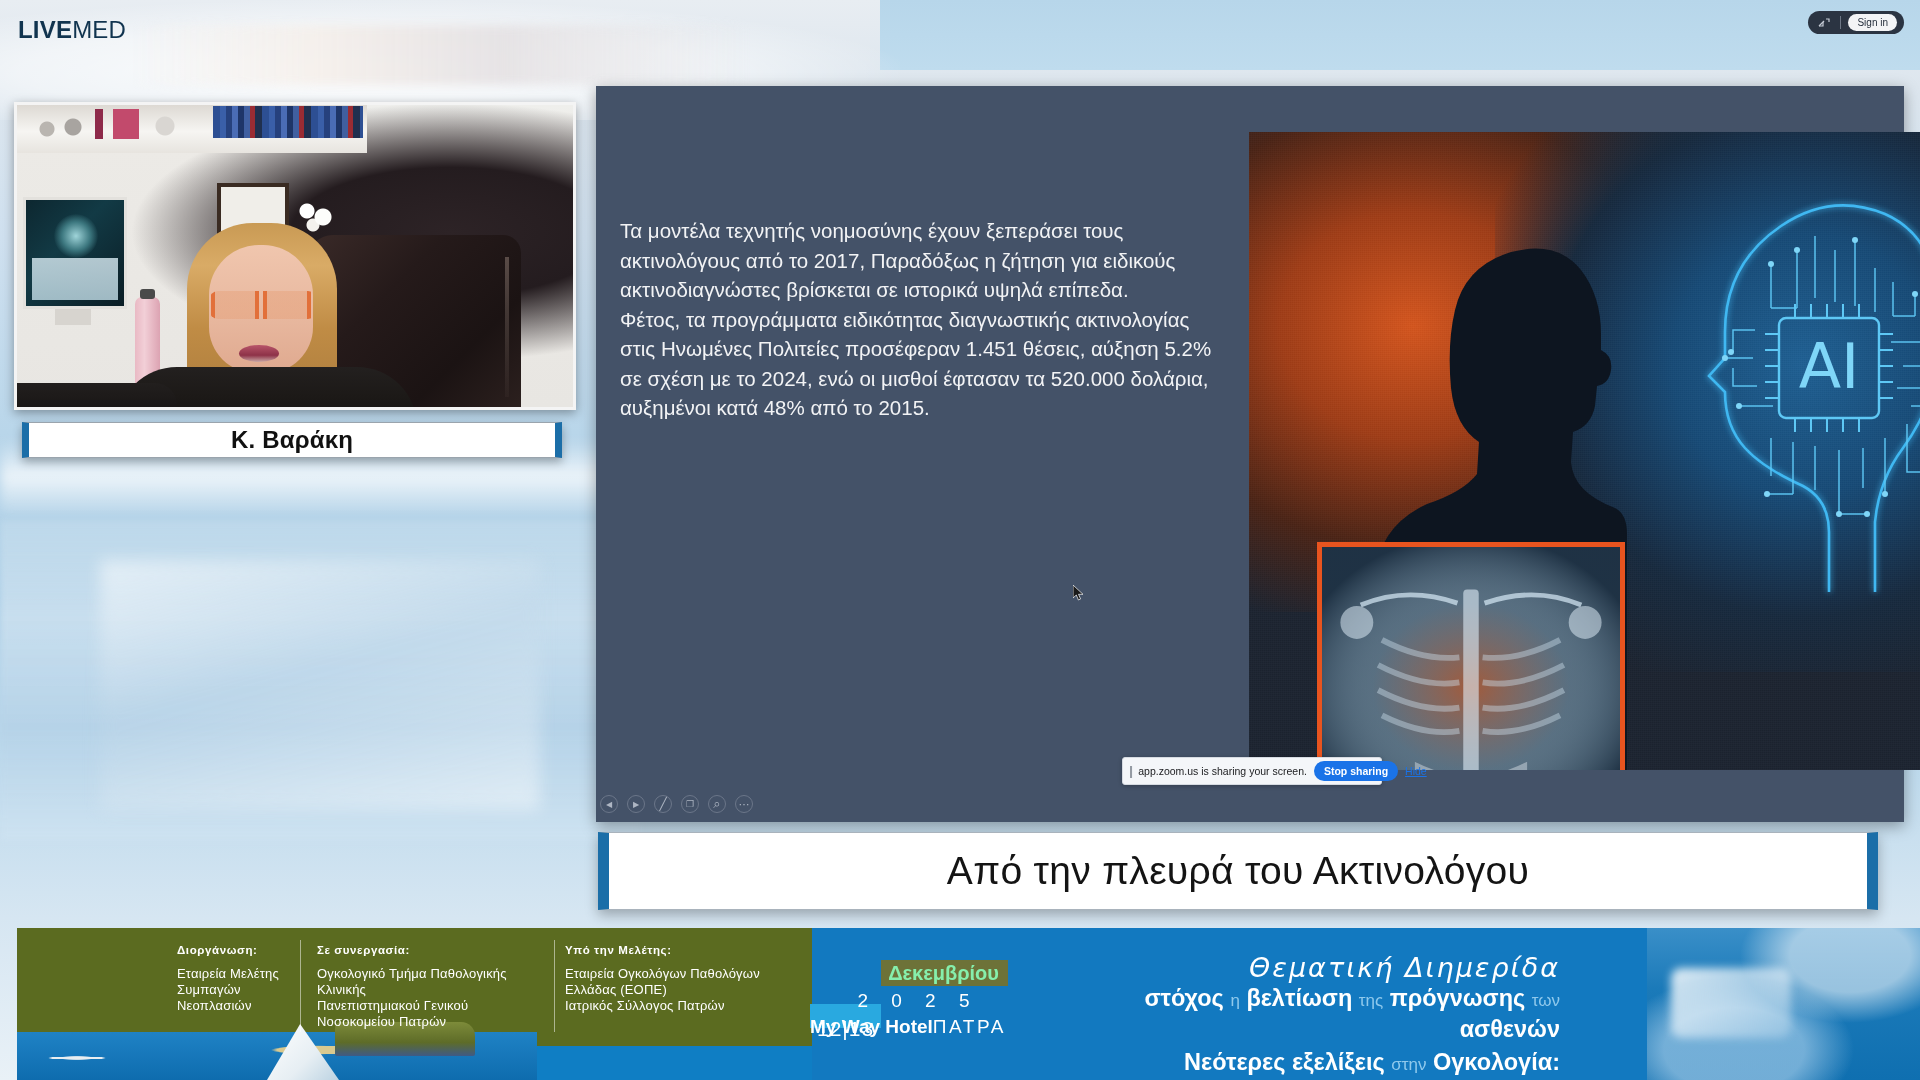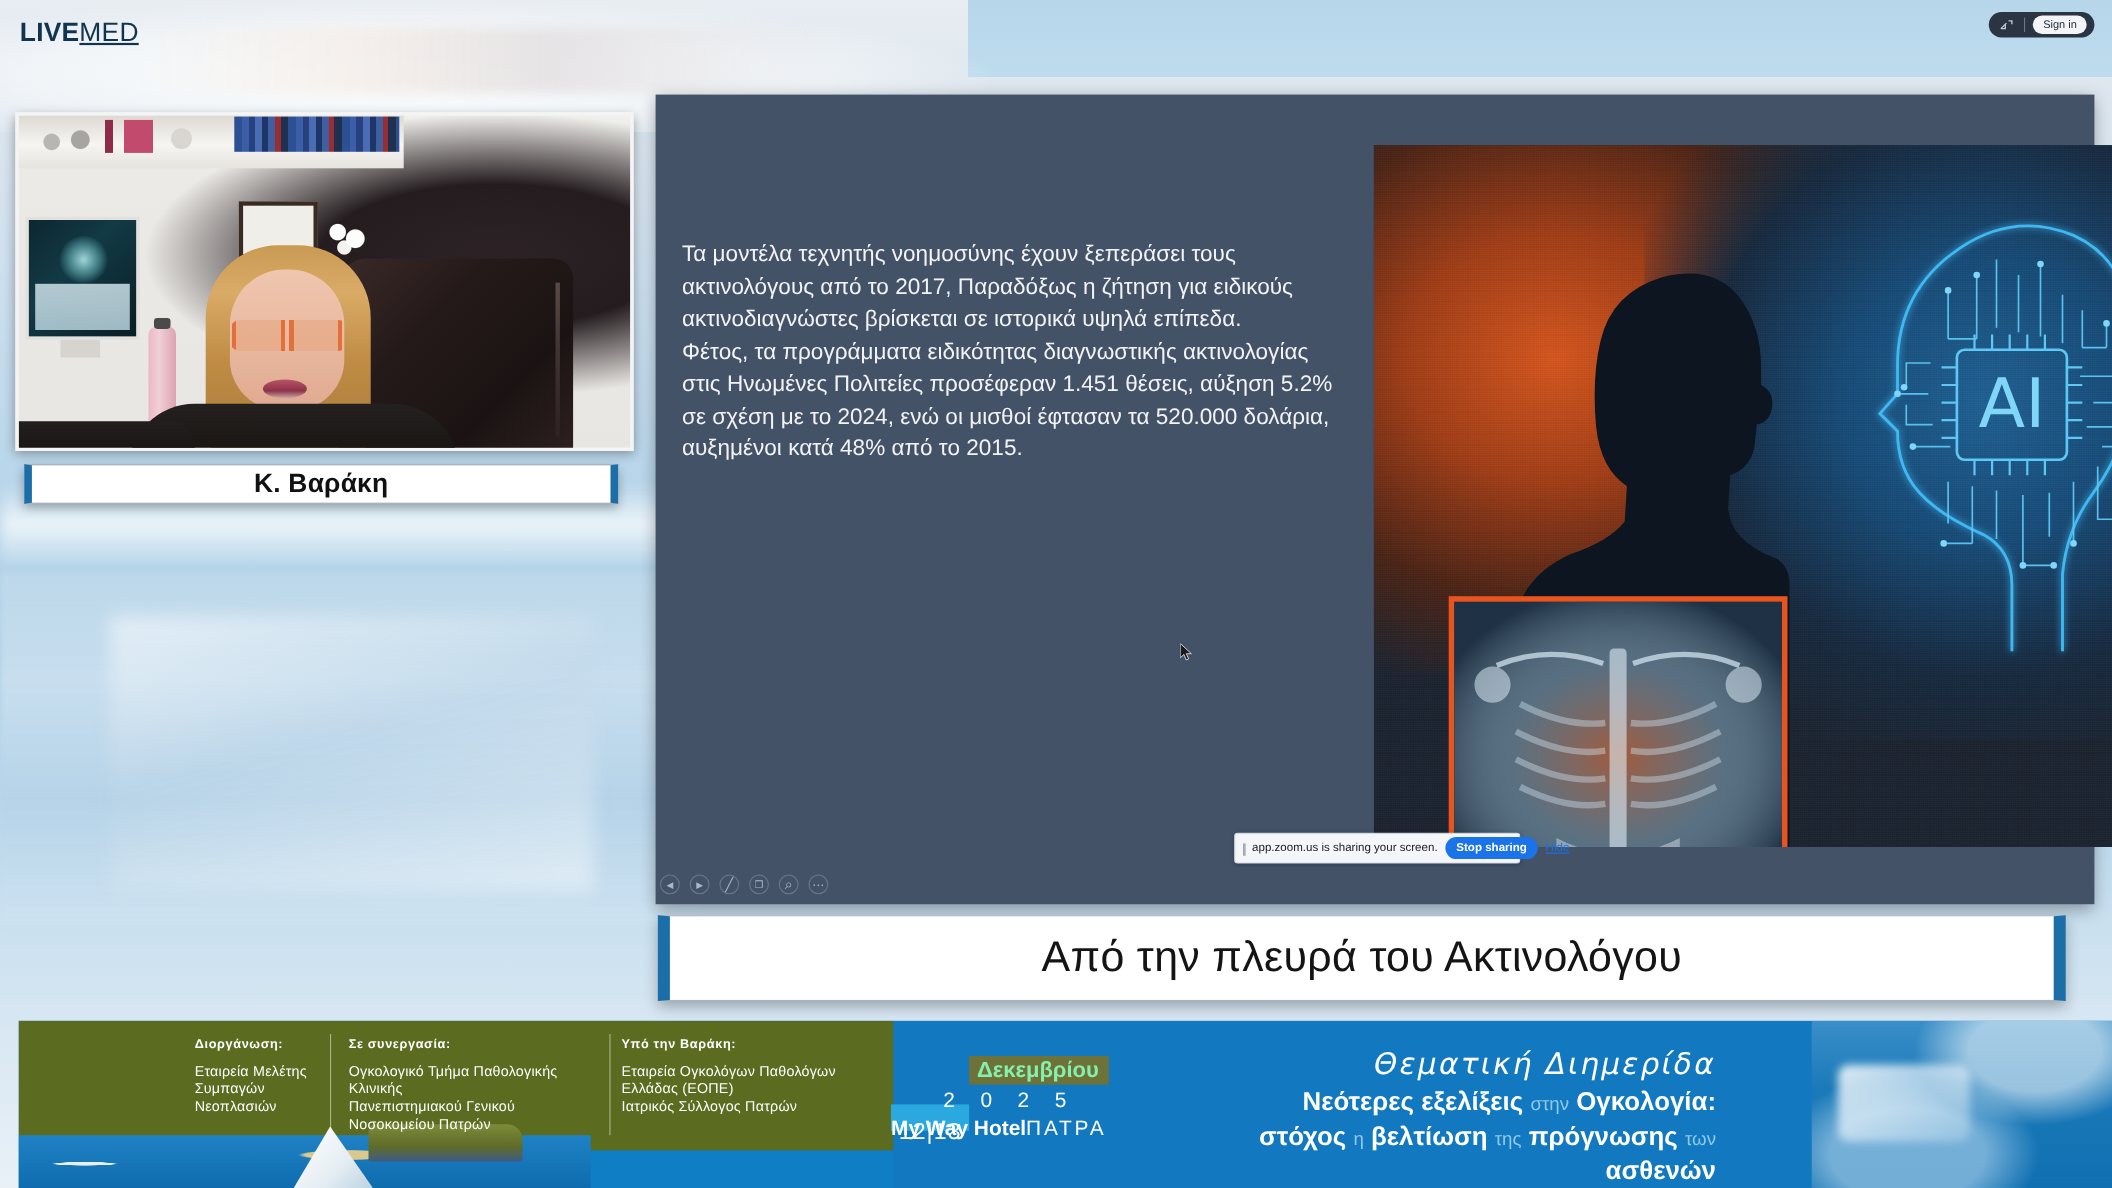--- a/index.html
+++ b/index.html
@@ -46,21 +46,21 @@
     filter: blur(8px);
   }
 
   
   .logo {
     position: absolute; left: 18px; top: 18px;
     font-size: 24px; letter-spacing: .2px; line-height: 1;
     color: #11344f; user-select: none;
   }
   .logo .b { font-weight: 700; }
-  .logo .l { font-weight: 400; text-decoration: underline; }
+  .logo .l { font-weight: 400; }
 
   
   .cam-frame {
     position: absolute; left: 14px; top: 102px; width: 562px; height: 308px;
     background: #f2f2f2;
     border: 3px solid #f4f4f4;
     box-shadow: 0 3px 10px rgba(0,0,0,.35);
     overflow: hidden;
   }
   .cam {
@@ -600,48 +600,48 @@
       <div class="line">Συμπαγών Νεοπλασιών</div>
     </div>
 
     <div class="banner-col" style="left:300px; width:230px">
       <div class="ttl">Σε συνεργασία:</div>
       <div class="line">Ογκολογικό Τμήμα Παθολογικής Κλινικής</div>
       <div class="line">Πανεπιστημιακού Γενικού Νοσοκομείου Πατρών</div>
     </div>
 
     <div class="banner-col" style="left:548px; width:250px">
-      <div class="ttl">Υπό την Βαράκη:</div>
+      <div class="ttl">Υπό την Μελέτης:</div>
       <div class="line">Εταιρεία Ογκολόγων Παθολόγων Ελλάδας (ΕΟΠΕ)</div>
       <div class="line">Ιατρικός Σύλλογος Πατρών</div>
     </div>
   </div>
 
   <div class="banner-date">
     <div class="date-row">
       <span class="date-nums">12|13</span>
       <span class="date-month">Δεκεμβρίου</span>
     </div>
     <div class="date-year">2 0 2 5</div>
     <div class="date-venue">
       <span class="bold">My Way Hotel</span><span class="spaced">ΠΑΤΡΑ</span>
     </div>
   </div>
 
   <div class="banner-title">
     <div class="bt-script">Θεματική Διημερίδα</div>
-    <div class="bt-main">
-      <span>Νεότερες εξελίξεις</span>
-      <span class="lt">στην</span>
-      <span>Ογκολογία:</span>
-    </div>
     <div class="bt-main" style="margin-top:1px">
       <span>στόχος</span>
       <span class="lt">η</span>
       <span>βελτίωση</span>
       <span class="lt">της</span>
       <span>πρόγνωσης</span>
       <span class="lt">των</span>
       <span>ασθενών</span>
     </div>
+    <div class="bt-main">
+      <span>Νεότερες εξελίξεις</span>
+      <span class="lt">στην</span>
+      <span>Ογκολογία:</span>
+    </div>
   </div>
 
 </div>
 
 </body></html>

